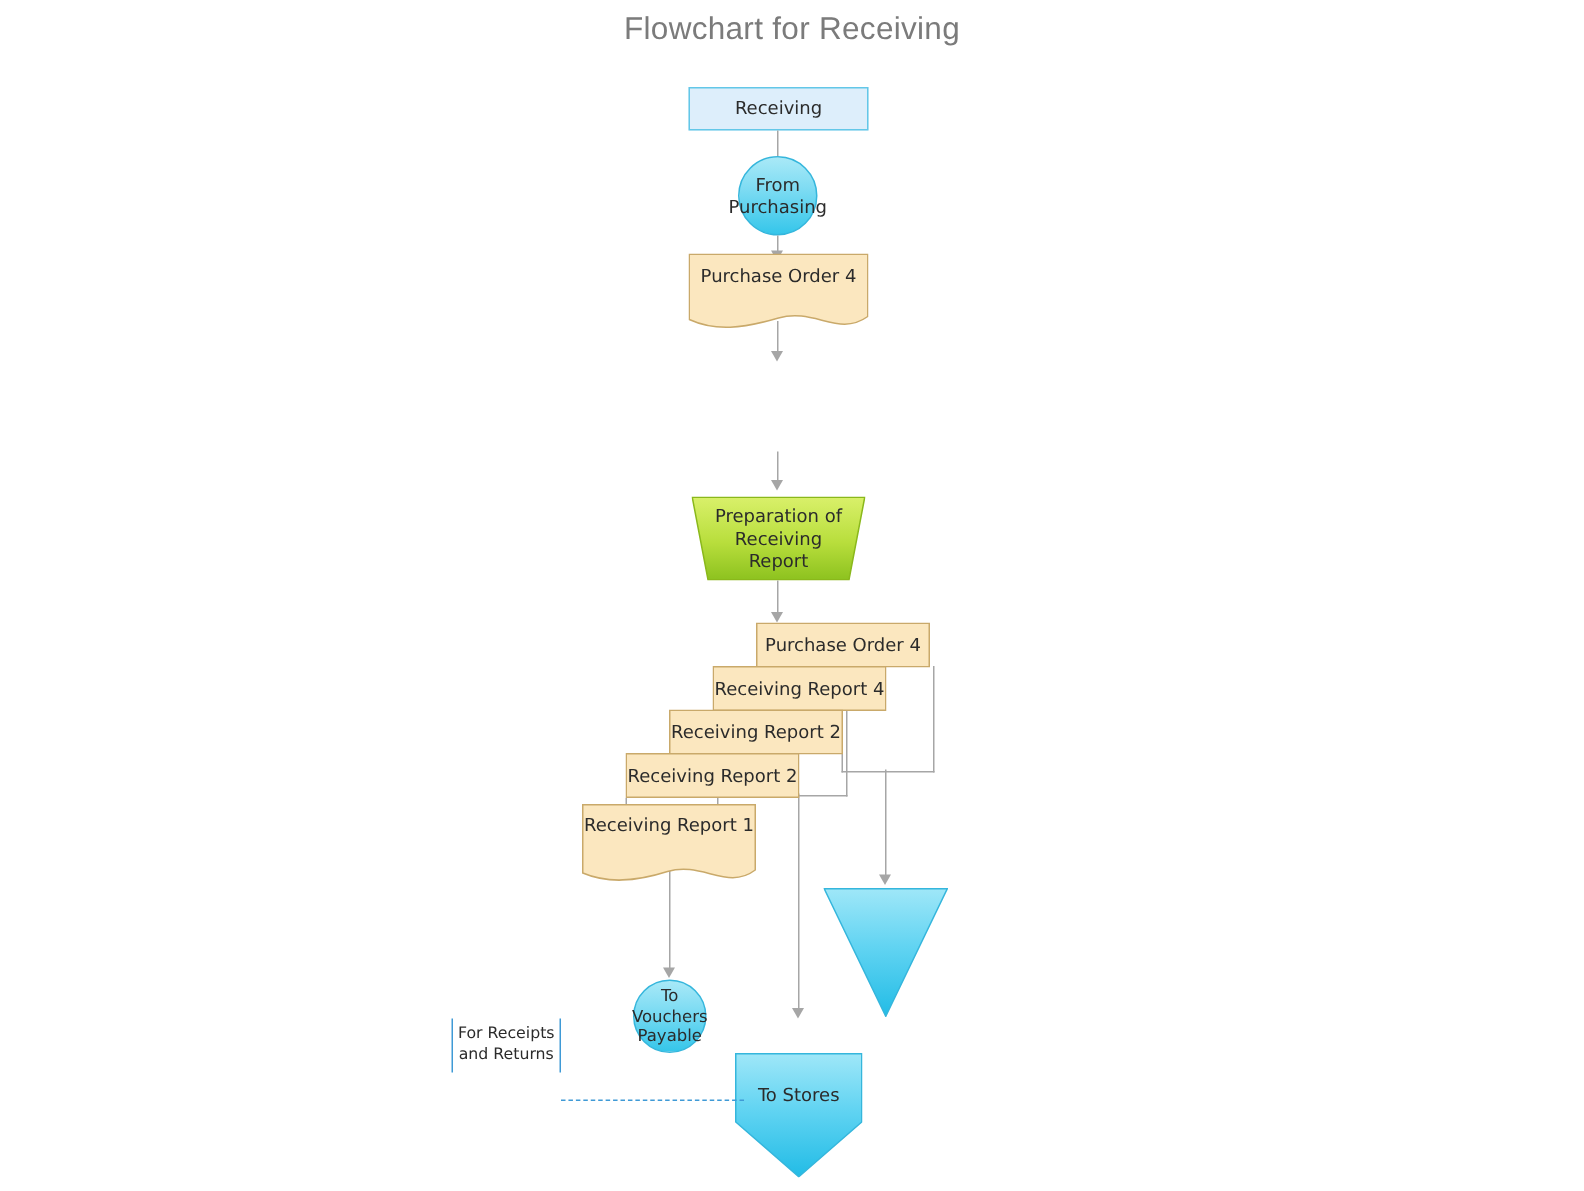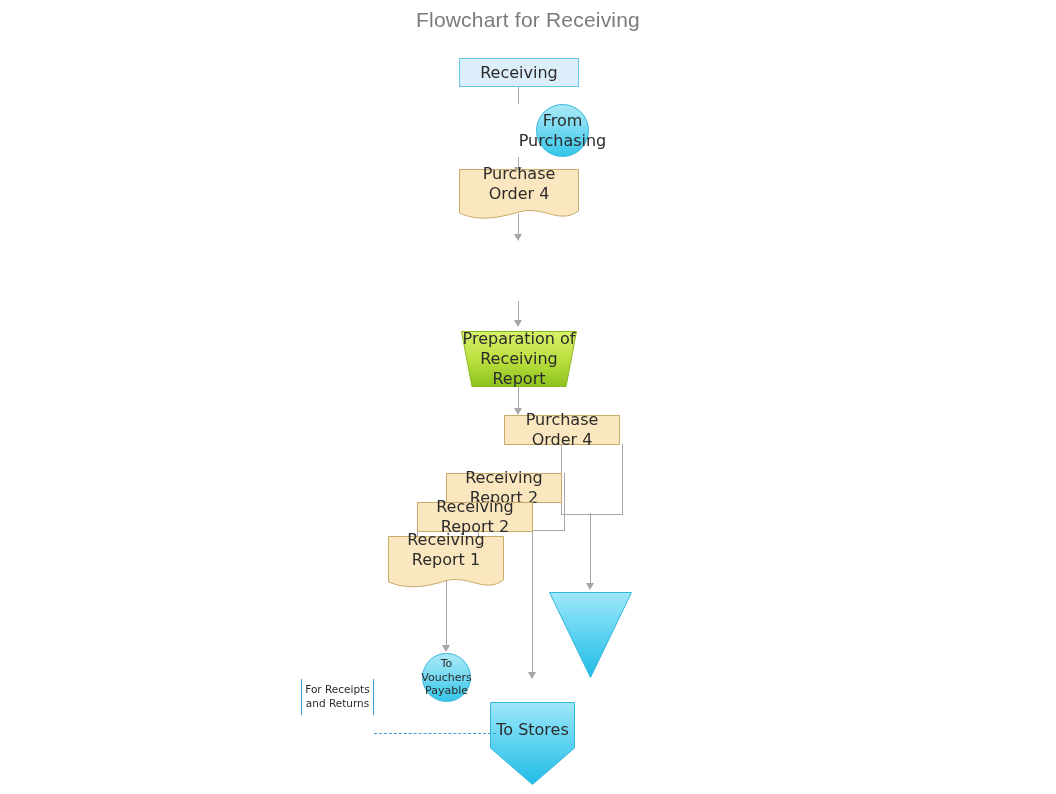--- a/index.html
+++ b/index.html
@@ -20,21 +20,21 @@
     color:#7b7b7b;
     font-family:"Liberation Sans", sans-serif;
     letter-spacing:.2px;
   }
 
   .node{position:absolute;box-sizing:border-box;}
   .lbl{
     position:absolute;left:0;top:0;width:100%;height:100%;
     display:flex;align-items:center;justify-content:center;
     text-align:center;
-    font-size:16px;color:#2b2b2b;
+    font-size:12px;color:#2b2b2b;
     line-height:1.25;
     white-space:pre-line;
     pointer-events:none;
   }
 
   
   .box-term{
     background:#ddeefb;
     border:1px solid #63c7e8;
   }
@@ -87,21 +87,21 @@
 <div id="canvas">
 
   <div class="title">Flowchart for Receiving</div>
 
   <div class="node box-term" style="left:459px;top:58px;width:120px;height:29px;">
     <div class="lbl">Receiving</div>
   </div>
 
   <div class="ln lnv" style="left:518px;top:87px;height:17px;"></div>
 
-  <div class="node circ" style="left:492px;top:104px;width:53px;height:53px;margin-left:44px;">
+  <div class="node circ" style="left:492px;top:104px;width:53px;height:53px;">
     <div class="lbl">From
 Purchasing</div>
   </div>
 
   <div class="ln lnv" style="left:518px;top:157px;height:12px;"></div>
   <div class="arw" style="left:514px;top:167px;"></div>
 
   <div class="node doc" style="left:459px;top:169px;width:120px;height:55px;">
     <svg width="120" height="55" viewBox="0 0 120 55">
       <path d="M0.5,0.5 H119.5 V42 C100,56 84,36 60,43 C36,50 18,52 0.5,44 Z" fill="#fbe7bf" stroke="#c9a96a" stroke-width="1"></path>
@@ -159,20 +159,26 @@
     <div class="lbl">Receiving Report 2</div>
   </div>
 
   <div class="node doc" style="left:446px;top:473px;width:116px;height:30px;z-index:4;">
     <svg width="116" height="30" viewBox="0 0 116 30">
       <path d="M0.5,0.5 H115.5 V29.5 H0.5 Z" fill="#fbe7bf" stroke="#c9a96a" stroke-width="1"></path>
     </svg>
     <div class="lbl">Receiving Report 2</div>
   </div>
 
+  <div class="node doc" style="left:475px;top:444px;width:116px;height:30px;z-index:3;">
+    <svg width="116" height="30" viewBox="0 0 116 30">
+      <path d="M0.5,0.5 H115.5 V29.5 H0.5 Z" fill="#fbe7bf" stroke="#c9a96a" stroke-width="1"></path>
+    </svg>
+    <div class="lbl">Receiving Report 4</div>
+  </div>
 
   <div class="node doc" style="left:504px;top:415px;width:116px;height:30px;z-index:2;">
     <svg width="116" height="30" viewBox="0 0 116 30">
       <path d="M0.5,0.5 H115.5 V29.5 H0.5 Z" fill="#fbe7bf" stroke="#c9a96a" stroke-width="1"></path>
     </svg>
     <div class="lbl">Purchase Order 4</div>
   </div>
 
   <div class="ln lnv" style="left:446px;top:575px;height:72px;z-index:1;"></div>
   <div class="arw" style="left:442px;top:645px;"></div>

